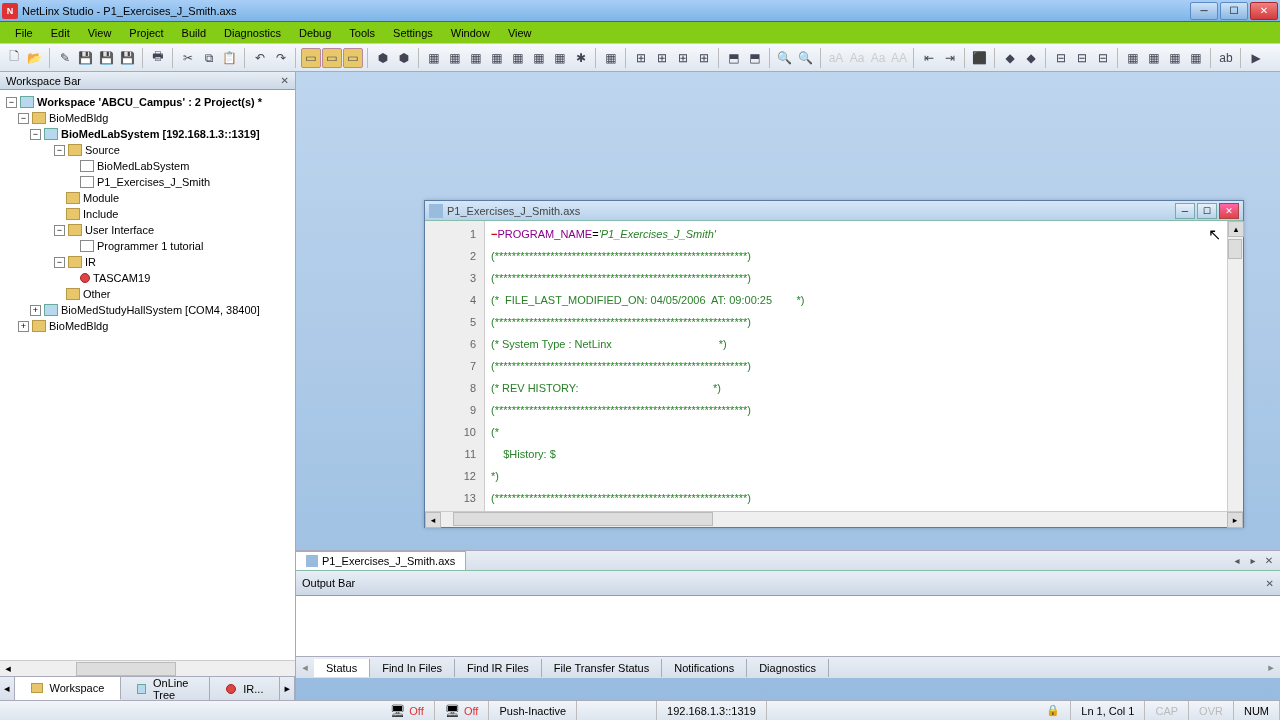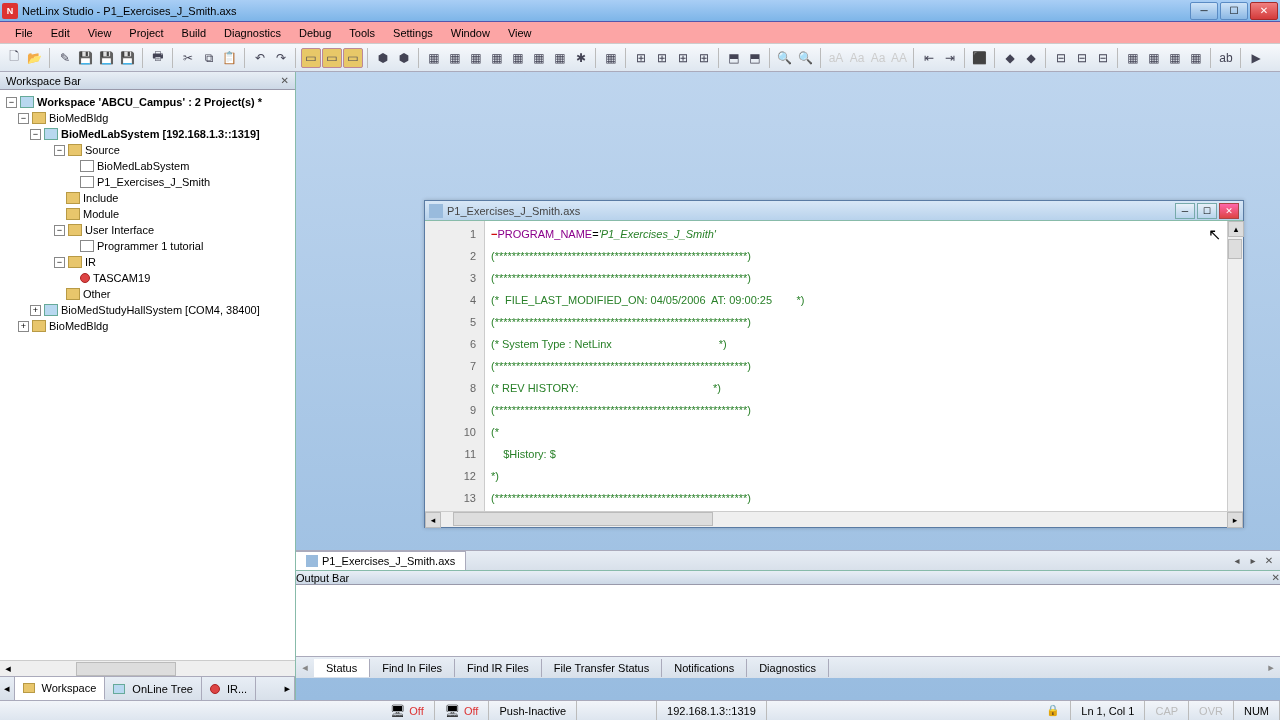--- a/index.html
+++ b/index.html
@@ -3,40 +3,40 @@
 <meta charset="utf-8">
 <style>
 *{box-sizing:border-box;margin:0;padding:0;font-family:Tahoma,sans-serif;font-size:11px;user-select:none}
 body{width:1280px;height:720px;background:#fff;overflow:hidden;position:relative}
 .titlebar{height:22px;background:linear-gradient(#a9cef5,#7db5e8);display:flex;align-items:center;padding:0 2px;border-bottom:1px solid #55a}
 .titlebar .icon{width:16px;height:16px;background:#d33;border-radius:2px;margin-right:4px;display:flex;align-items:center;justify-content:center;color:#fff;font-size:9px;font-weight:bold}
 .titlebar .title{color:#000;flex:1}
 .winbtns{display:flex;gap:2px}
 .winbtn{width:28px;height:18px;background:linear-gradient(#cfe3f7,#8ab7e4);border:1px solid #5a8bc4;border-radius:2px;display:flex;align-items:center;justify-content:center;font-size:10px;cursor:pointer}
 .winbtn.close{background:linear-gradient(#f08080,#d43b3b);border-color:#a52b2b;color:#fff}
-.menubar{height:22px;background:#fca5a5;display:flex;align-items:center;padding:0 6px;border-bottom:1px solid #ccc}
+.menubar{height:22px;background:#84cc16;display:flex;align-items:center;padding:0 6px;border-bottom:1px solid #ccc}
 .menubar span{padding:3px 9px;cursor:pointer}
 .toolbar{height:28px;background:linear-gradient(#f7f9fc,#dfe7f0);border-bottom:1px solid #aab;display:flex;align-items:center;padding:0 4px;gap:1px}
 .tb{width:20px;height:20px;border:1px solid transparent;border-radius:2px;display:flex;align-items:center;justify-content:center;cursor:pointer;font-size:12px;color:#445}
 .sep{width:2px;height:20px;border-left:1px solid #bbb;margin:0 3px}
 .main{position:absolute;top:72px;left:0;right:0;bottom:20px;display:flex}
 .left-panel{width:296px;background:#fff;border-right:1px solid #8ba;position:relative;display:flex;flex-direction:column}
 .wsp-title{height:18px;background:linear-gradient(#e8eef5,#ccd8e6);border-bottom:1px solid #99a;padding:2px 6px;display:flex;align-items:center;justify-content:space-between}
 .wsp-title .x{cursor:pointer;color:#555;font-size:10px}
 .tree{flex:1;overflow:auto;padding:4px 2px;background:#fff}
 .tree-row{display:flex;align-items:center;height:16px;white-space:nowrap;cursor:pointer}
 .tgl{width:11px;height:11px;border:1px solid #888;background:#fff;display:inline-flex;align-items:center;justify-content:center;margin-right:3px;font-size:9px;line-height:1}
 .ticon{width:14px;height:12px;margin-right:3px;display:inline-block;background:#e8c66c;border:1px solid #b89a45}
 .ticon.file{background:#fff;border-color:#888}
 .ticon.sys{background:#b8d8f0;border-color:#6a9}
 .ticon.ir{background:#d44;border-color:#a22;border-radius:50%;width:10px;height:10px}
 .left-scroll{height:16px;background:#efefef;border-top:1px solid #ccc;display:flex;align-items:center}
 .left-scroll .thumb{height:14px;width:100px;margin-left:60px;background:#ddd;border:1px solid #bbb}
 .left-tabs{height:24px;border-top:1px solid #aab;display:flex;align-items:stretch;background:linear-gradient(#e8eef5,#d8e0ea)}
-.ltab{padding:4px 8px;border-right:1px solid #aab;display:flex;align-items:center;gap:4px;cursor:pointer;font-size:11px}
+.ltab{padding:4px 16px;border-right:1px solid #aab;display:flex;align-items:center;gap:4px;cursor:pointer;font-size:11px}
 .ltab.active{background:#fff;border-bottom:1px solid #fff}
 .right-area{flex:1;position:relative;background:linear-gradient(#bed5ee,#98bce0)}
 .editor-window{position:absolute;left:128px;top:128px;width:820px;height:328px;background:#fff;border:1px solid #5a7ba3;box-shadow:0 0 4px rgba(0,0,0,.2)}
 .ewin-title{height:20px;background:linear-gradient(#d8e7f6,#b8d2ec);border-bottom:1px solid #8ba;display:flex;align-items:center;padding:0 4px}
 .ewin-title .icon{width:14px;height:14px;background:#9bd;margin-right:4px}
 .ewin-title .t{flex:1;color:#444}
 .ewbtn{width:20px;height:16px;border:1px solid #7aa;margin-left:2px;background:linear-gradient(#e8f0f8,#b8d4ec);display:flex;align-items:center;justify-content:center;cursor:pointer;font-size:9px}
 .ewbtn.close{background:linear-gradient(#f6a,#d44);border-color:#a44;color:#fff}
 .editor-body{height:290px;display:flex;background:#fff;font-family:'Courier New',monospace;font-size:15px;overflow:hidden}
 .gutter{width:60px;background:#eee;border-right:1px solid #ccc;text-align:right;padding:2px 8px 2px 0;color:#666;line-height:22px}
@@ -51,21 +51,21 @@
 .hscroll .thumb{position:absolute;left:12px;height:14px;width:260px;background:#ddd;border:1px solid #bbb}
 .vscroll{position:absolute;right:0;top:20px;bottom:16px;width:16px;background:#efefef;border-left:1px solid #ccc}
 .vscroll .arrow{width:16px;height:16px;background:#ddd;border:1px solid #bbb;display:flex;align-items:center;justify-content:center;font-size:9px}
 .vscroll .thumb{width:14px;height:20px;background:#ddd;border:1px solid #bbb;margin-top:2px}
 .doc-tabs{position:absolute;bottom:130px;left:0;right:0;height:20px;background:linear-gradient(#e8eef5,#d8e0ea);border-top:1px solid #aab;display:flex;align-items:center}
 .doc-tab{padding:3px 10px;background:#fff;border-right:1px solid #aab;border-top:1px solid #aab;display:flex;align-items:center;gap:4px}
 .doc-tab .icon{width:12px;height:12px;background:#9bd}
 .doc-tabs .nav{margin-left:auto;display:flex;gap:2px;padding-right:4px}
 .doc-tabs .nav span{width:14px;height:14px;display:flex;align-items:center;justify-content:center;cursor:pointer;color:#555;font-size:10px}
 .output{position:absolute;bottom:22px;left:0;right:0;height:108px;background:#fff;border-top:1px solid #8ba}
-.output-title{height:14px;background:linear-gradient(#e8eef5,#ccd8e6);border-bottom:1px solid #99a;padding:2px 0;display:flex;align-items:center;justify-content:space-between}
+.output-title{height:25px;background:linear-gradient(#e8eef5,#ccd8e6);border-bottom:1px solid #99a;padding:2px 6px;display:flex;align-items:center;justify-content:space-between}
 .output-tabs{position:absolute;bottom:0;left:0;right:0;height:22px;background:linear-gradient(#e8eef5,#d8e0ea);border-top:1px solid #aab;display:flex;align-items:center}
 .otab{padding:3px 12px;border-right:1px solid #aab;cursor:pointer}
 .otab.active{background:#fff}
 .otab-nav{width:18px;height:18px;display:flex;align-items:center;justify-content:center;color:#888;cursor:pointer}
 .statusbar{position:absolute;bottom:0;left:0;right:0;height:20px;background:linear-gradient(#f2f5f9,#dde5ef);border-top:1px solid #aab;display:flex;align-items:center;font-size:11px}
 .statusbar .cell{padding:0 10px;border-right:1px solid #bbb;height:100%;display:flex;align-items:center;gap:4px}
 .statusbar .spacer{flex:1}
 .off{color:#d33;font-weight:normal}
 .lock{color:#c90}
 .cursor{position:absolute;left:1208px;top:225px;font-size:16px;pointer-events:none}
@@ -201,25 +201,25 @@
       <div class="tree-row" style="padding-left:78px">
           <span class="ticon file"></span>
           <span>BioMedLabSystem</span>
         </div>
       <div class="tree-row" style="padding-left:78px">
           <span class="ticon file"></span>
           <span>P1_Exercises_J_Smith</span>
         </div>
       <div class="tree-row" style="padding-left:64px">
           <span class="ticon"></span>
+          <span>Module</span>
+        </div>
+      <div class="tree-row" style="padding-left:64px">
+          <span class="ticon"></span>
           <span>Include</span>
-        </div>
-      <div class="tree-row" style="padding-left:64px">
-          <span class="ticon"></span>
-          <span>Module</span>
         </div>
       <div class="tree-row" style="padding-left:52px">
           <span class="tgl">−</span>
           <span class="ticon"></span>
           <span>User Interface</span>
         </div>
       <div class="tree-row" style="padding-left:78px">
           <span class="ticon file"></span>
           <span>Programmer 1 tutorial</span>
         </div>

